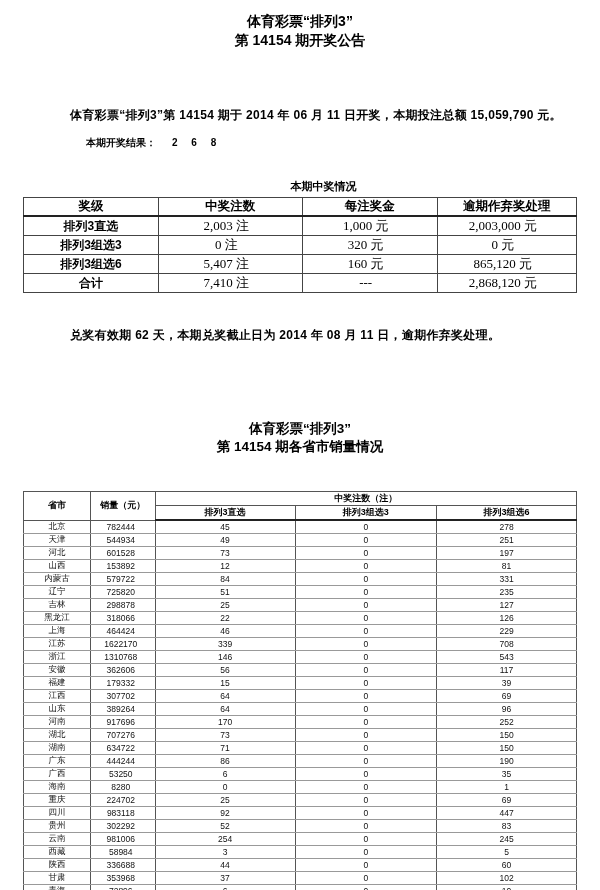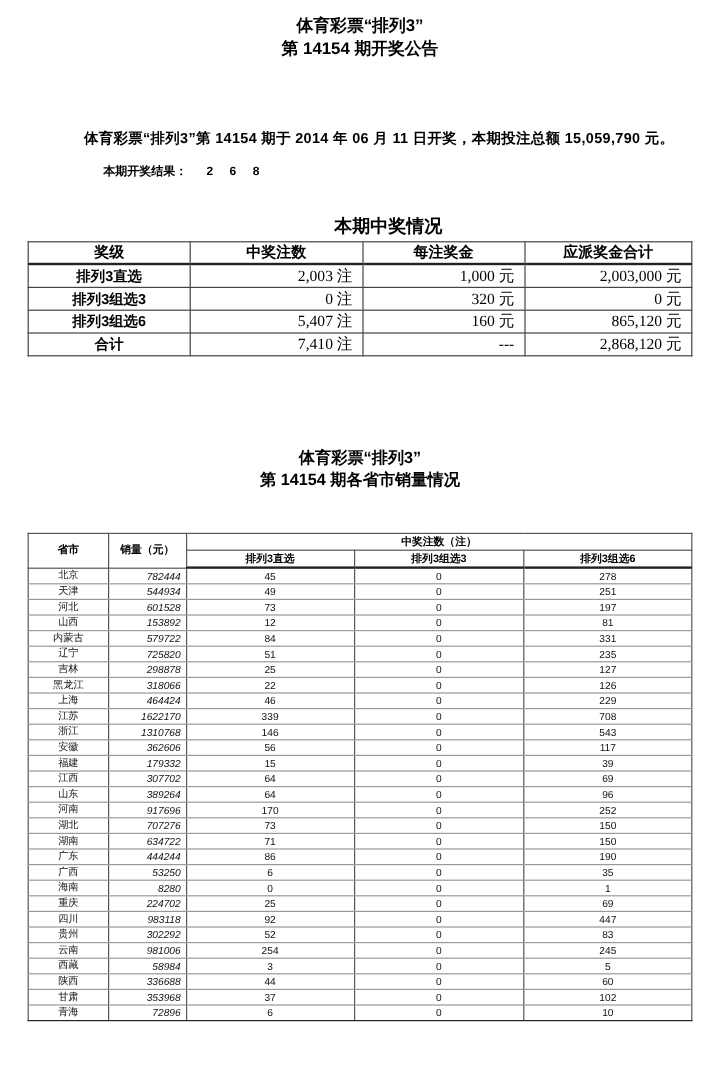--- a/index.html
+++ b/index.html
@@ -14,60 +14,60 @@
   .doc-title { text-align: center; font-weight: bold; font-size: 14px; line-height: 19px; }
 
   .intro {
     margin: 58px 20px 0 70px;
     font-size: 12px; font-weight: 600; line-height: 15px;
     letter-spacing: 0.3px;
   }
   .result-line { margin: 13px 20px 0 86px; font-size: 10px; font-weight: 600; }
   .result-digits { margin-left: 16px; letter-spacing: 0.55em; font-weight: 600; }
 
-  .t1-title { margin-top: 29px; text-align: center; font-size: 15px; font-weight: bold; padding-left: 47px; }
+  .t1-title { margin-top: 29px; text-align: center; font-size: 11px; font-weight: bold; padding-left: 47px; }
 
   table { border-collapse: collapse; table-layout: fixed; }
   .t1 {
     width: 554px; margin: 3px auto 0 auto;
     border: 1px solid #222;
     font-size: 12.5px;
   }
   .t1 th {
     border: 1px solid #444; border-bottom: 2px solid #222;
     height: 17px; font-size: 12.5px; font-weight: bold; text-align: center;
   }
   .t1 td {
     border: 1px solid #444; height: 17.5px;
     font-family: "Liberation Serif", "DejaVu Serif", serif;
     font-size: 13px;
   }
   .t1 td.c-center { text-align: center; font-family: "Liberation Sans", sans-serif; font-size: 12px; font-weight: 600; }
-  .t1 td.c-right  { text-align: right; padding-right: 8px; }
+  .t1 td.c-right  { text-align: center; padding-right: 8px; }
 
   .redeem { margin: 34px 20px 0 70px; font-size: 12px; font-weight: 600; letter-spacing: 0.3px; }
 
   .doc2-title { margin-top: 76px; text-align: center; font-weight: bold; font-size: 13.5px; line-height: 18px; }
 
   .t2 {
     width: 554px; margin: 35px auto 0 auto;
     border: 1px solid #222;
     font-size: 8.5px;
   }
   .t2 th {
     border: 1px solid #555; font-size: 9px; font-weight: 600; text-align: center;
   }
   .t2 thead tr.h1 th { height: 12px; }
   .t2 thead tr.h2 th { height: 12px; border-bottom: 2px solid #222; }
   .t2 td {
     border-left: 1px solid #555; border-right: 1px solid #555;
     border-top: 1px solid #999; border-bottom: 1px solid #999;
     height: 11px; text-align: center; color: #111;
   }
-  .t2 td.c-right { text-align: right; padding-right: 4px; font-style: italic; }
+  .t2 td.c-right { text-align: center; padding-right: 4px; }
   .t2 tbody tr:last-child td { border-bottom: 1px solid #222; }
 </style>
 </head>
 <body>
 
 <div class="page">
 
   <div class="doc-title">
     <div>体育彩票“排列3”</div>
     <div>第 14154 期开奖公告</div>
@@ -86,21 +86,21 @@
       <col style="width:24.4%">
         <col style="width:26.0%">
         <col style="width:24.4%">
         <col style="width:25.2%">
     </colgroup>
     <thead>
       <tr>
         <th>奖级</th>
         <th>中奖注数</th>
         <th>每注奖金</th>
-        <th>应派奖金合计</th>
+        <th>逾期作弃奖处理</th>
       </tr>
     </thead>
     <tbody id="t1body">
         <tr>
           <td class="c-center">排列3直选</td>
           <td class="c-right">2,003 注</td>
           <td class="c-right">1,000 元</td>
           <td class="c-right">2,003,000 元</td>
         </tr>
         <tr>
@@ -117,20 +117,21 @@
         </tr>
         <tr>
           <td class="c-center">合计</td>
           <td class="c-right">7,410 注</td>
           <td class="c-right">---</td>
           <td class="c-right">2,868,120 元</td>
         </tr>
       </tbody>
   </table>
 
+  <div class="redeem">兑奖有效期 62 天，本期兑奖截止日为 2014 年 08 月 11 日，逾期作弃奖处理。</div>
 
   <div class="doc2-title">
     <div>体育彩票“排列3”</div>
     <div>第 14154 期各省市销量情况</div>
   </div>
 
   <table class="t2">
     <colgroup>
       <col style="width:12.1%">
         <col style="width:11.7%">

